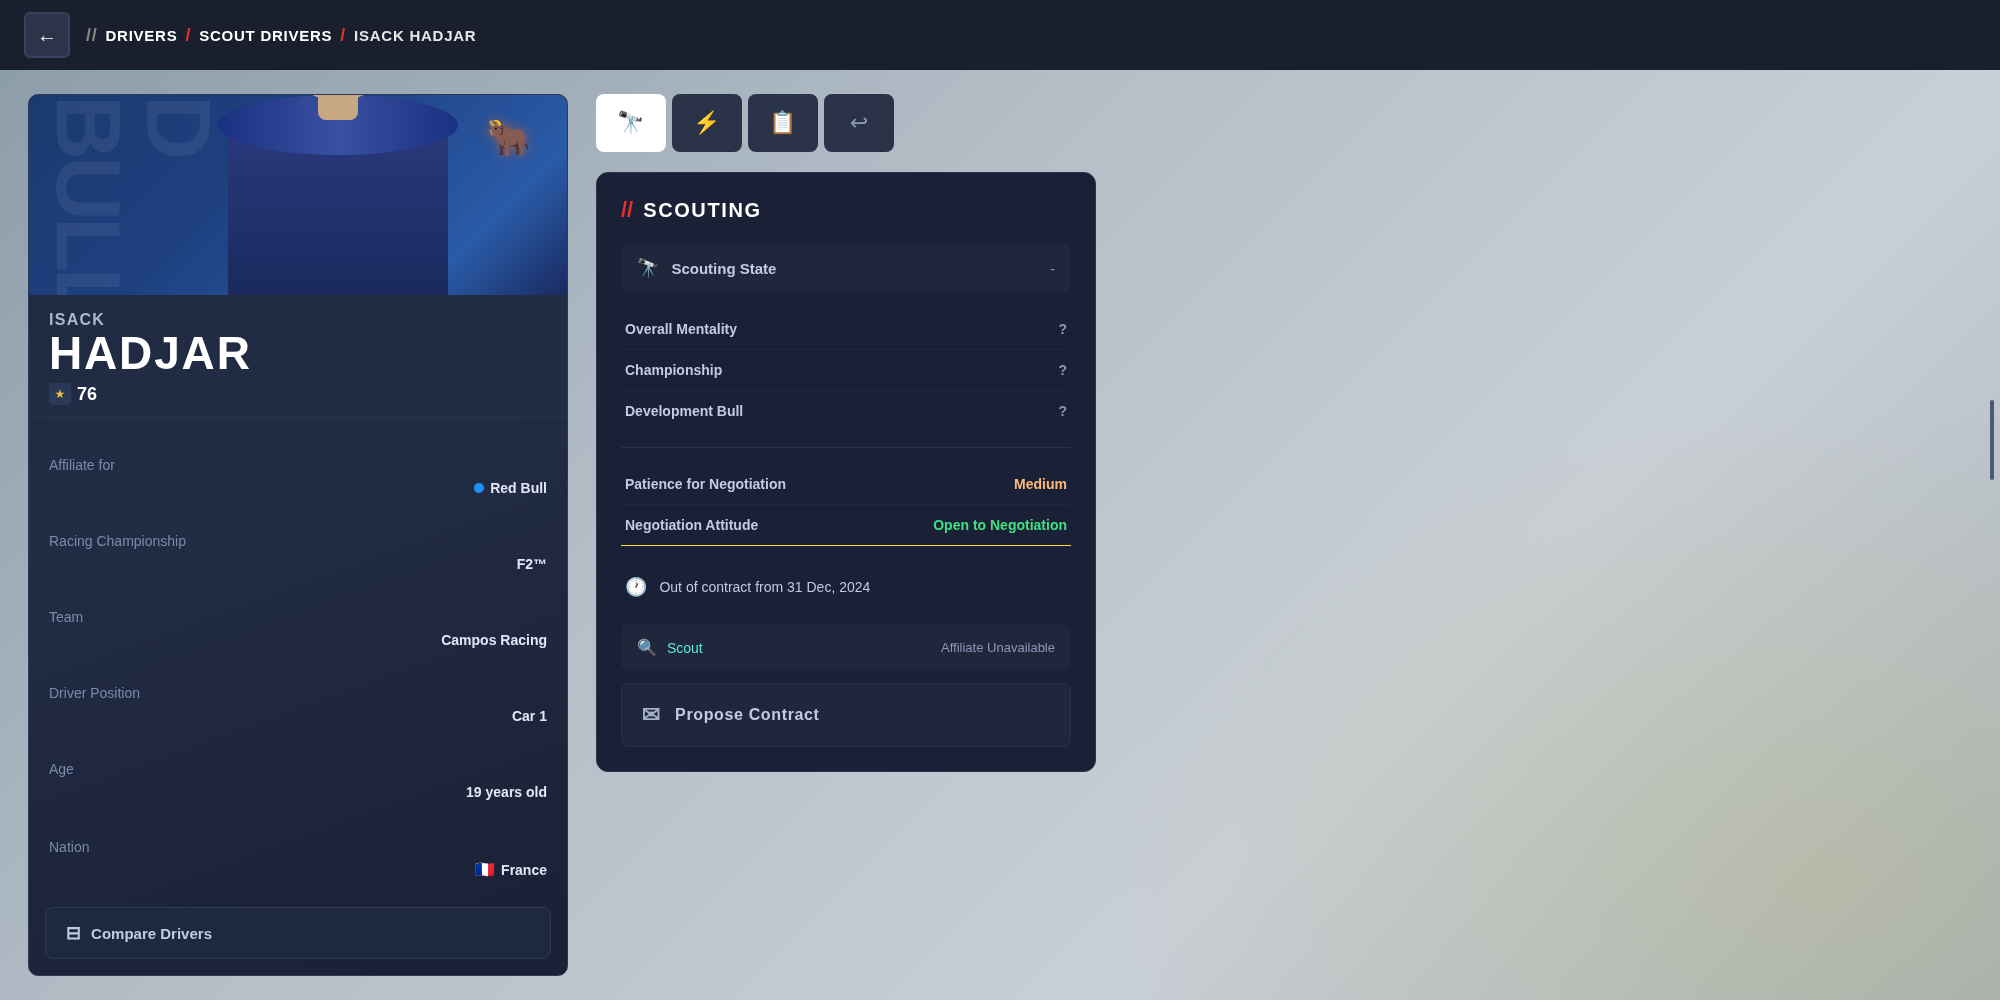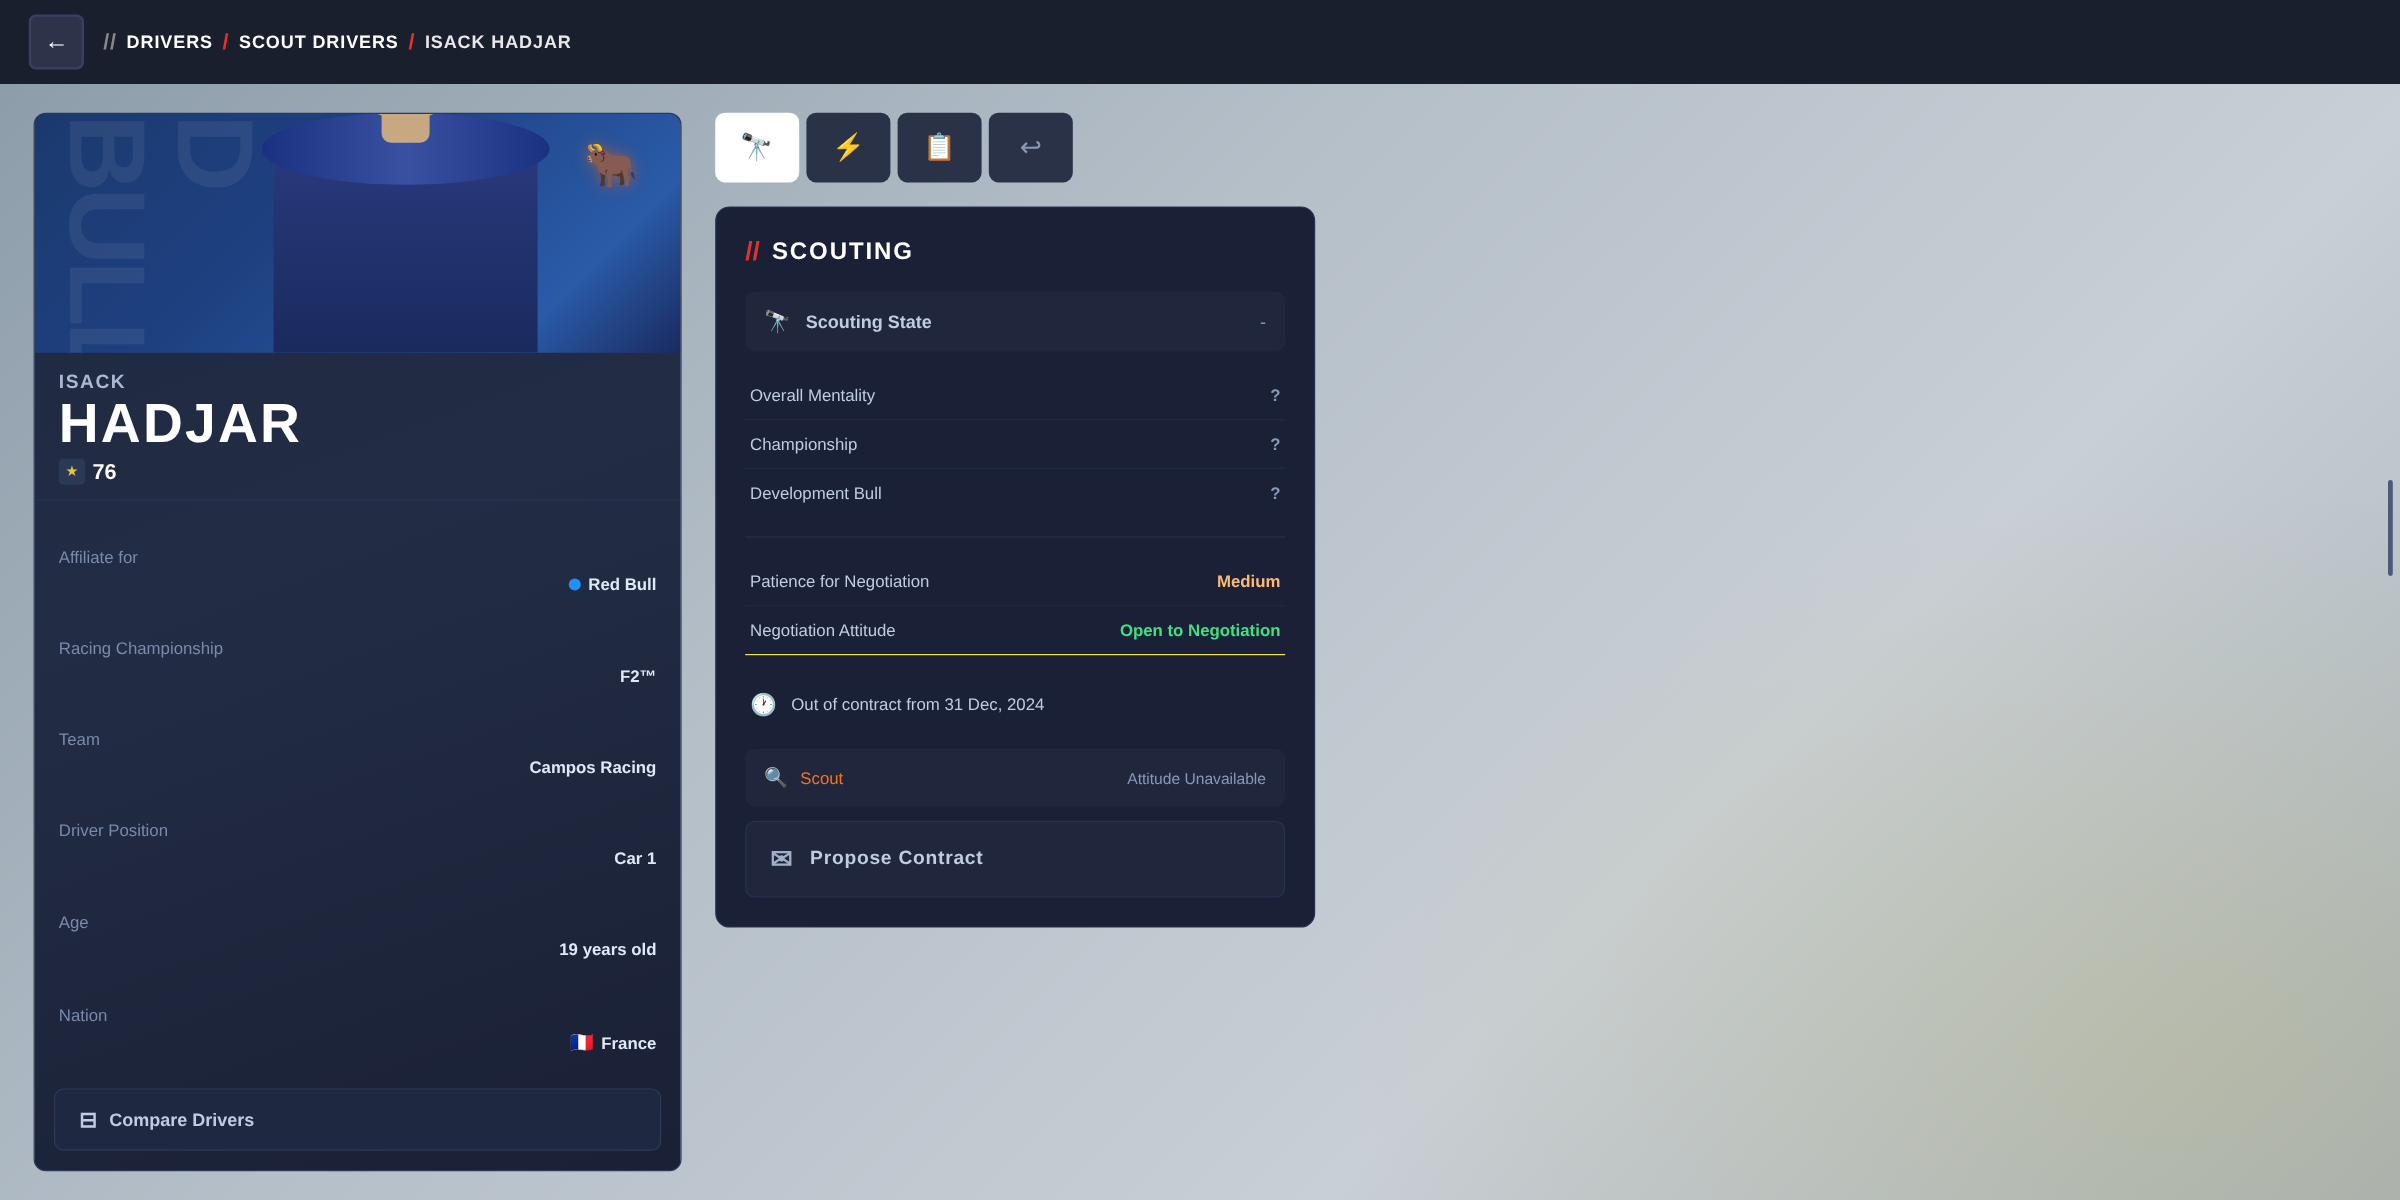--- a/index.html
+++ b/index.html
@@ -315,21 +315,21 @@
       display: flex;
       justify-content: space-between;
       align-items: center;
       padding: 12px 4px;
       border-bottom: 1px solid #1e2840;
     }
     .stat-row:last-child { border-bottom: none; }
     .stat-label {
       font-size: 14px;
       color: #c0cce0;
-      font-weight: 400;
+      font-weight: 700;
     }
     .stat-value {
       font-size: 14px;
       font-weight: 700;
     }
     .stat-value.unknown { color: #8898b8; }
     .stat-value.yellow { color: #fdba74; }
     .stat-value.green { color: #40e080; }
 
     
@@ -359,21 +359,21 @@
       padding: 14px 16px;
       display: flex;
       align-items: center;
       gap: 10px;
       margin-bottom: 12px;
     }
     .scout-search-icon { color: #8898b8; font-size: 16px; }
     .scout-input-text {
       flex: 1;
       font-size: 14px;
-      color: #f97316;
+      color: #5eead4;
     }
     .scout-unavailable {
       font-size: 13px;
       color: #8898b8;
     }
 
     
     .propose-btn {
       width: 100%;
       background: #20273d;
@@ -561,21 +561,21 @@
       </div>
 
       <div class="contract-row">
         <span class="contract-icon">🕐</span>
         <span class="contract-text">Out of contract from 31 Dec, 2024</span>
       </div>
 
       <div class="scout-row">
         <span class="scout-search-icon">🔍</span>
         <span class="scout-input-text">Scout</span>
-        <span class="scout-unavailable">Attitude Unavailable</span>
+        <span class="scout-unavailable">Affiliate Unavailable</span>
       </div>
 
       <button class="propose-btn">
         <span class="propose-icon">✉</span>
         <span>Propose Contract</span>
       </button>
 
     </div>
   </div>
 

